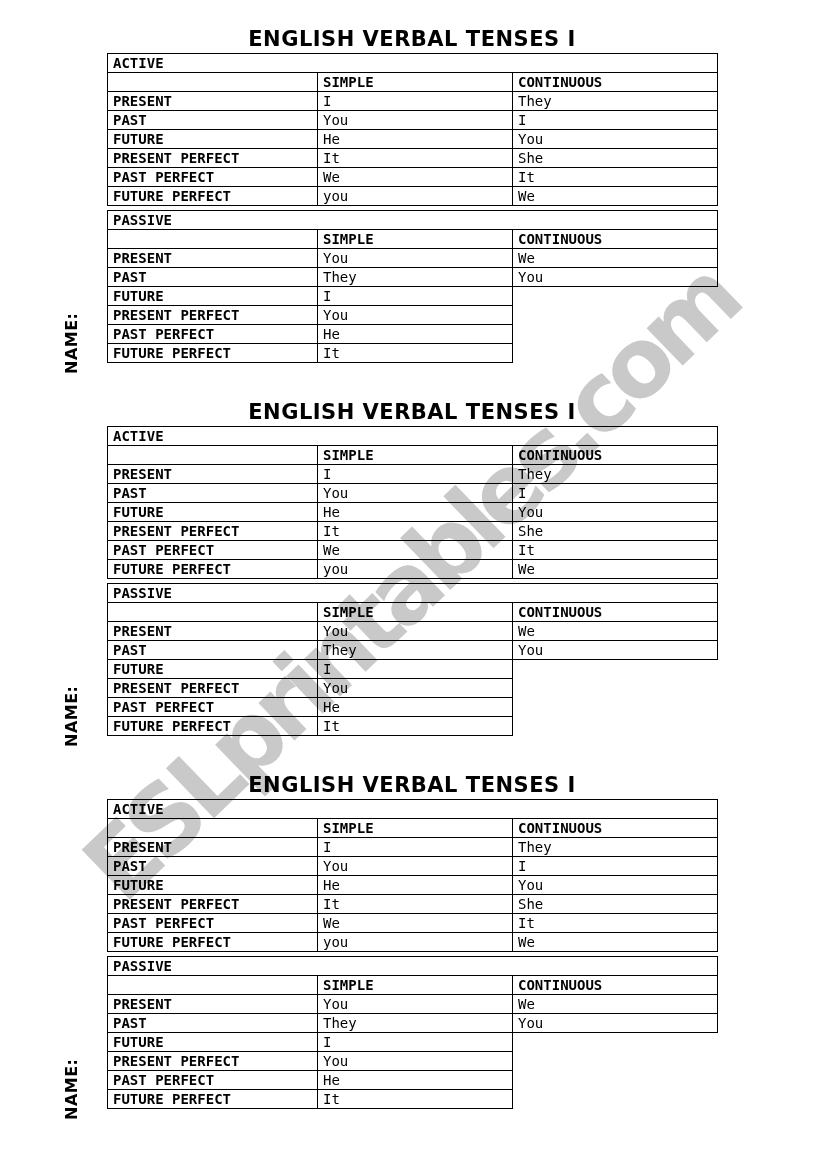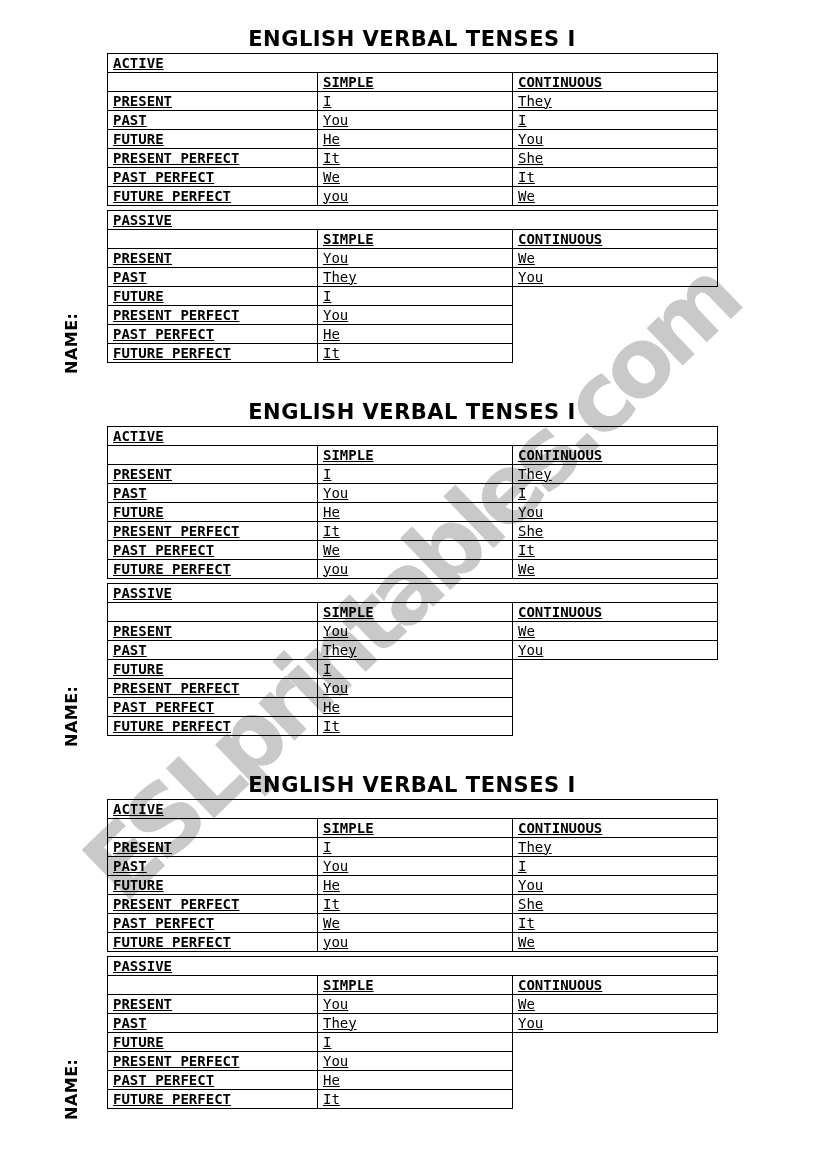--- a/index.html
+++ b/index.html
@@ -50,21 +50,20 @@
     letter-spacing: 0.5px;
     width: 610px;
     margin-left: 107px;
   }
   table.tense-table {
     border-collapse: collapse;
     table-layout: fixed;
     width: 610px;
     margin-left: 107px;
     background: transparent;
-    text-decoration: underline;
   }
   table.tense-table.passive { margin-top: 4px; }
   table.tense-table td, table.tense-table th {
     border: 1px solid #000;
     height: 18px;
     line-height: 17px;
     padding: 0 2px 0 5px;
     font-family: "DejaVu Sans Mono", monospace;
     font-size: 14px;
     text-align: left;

